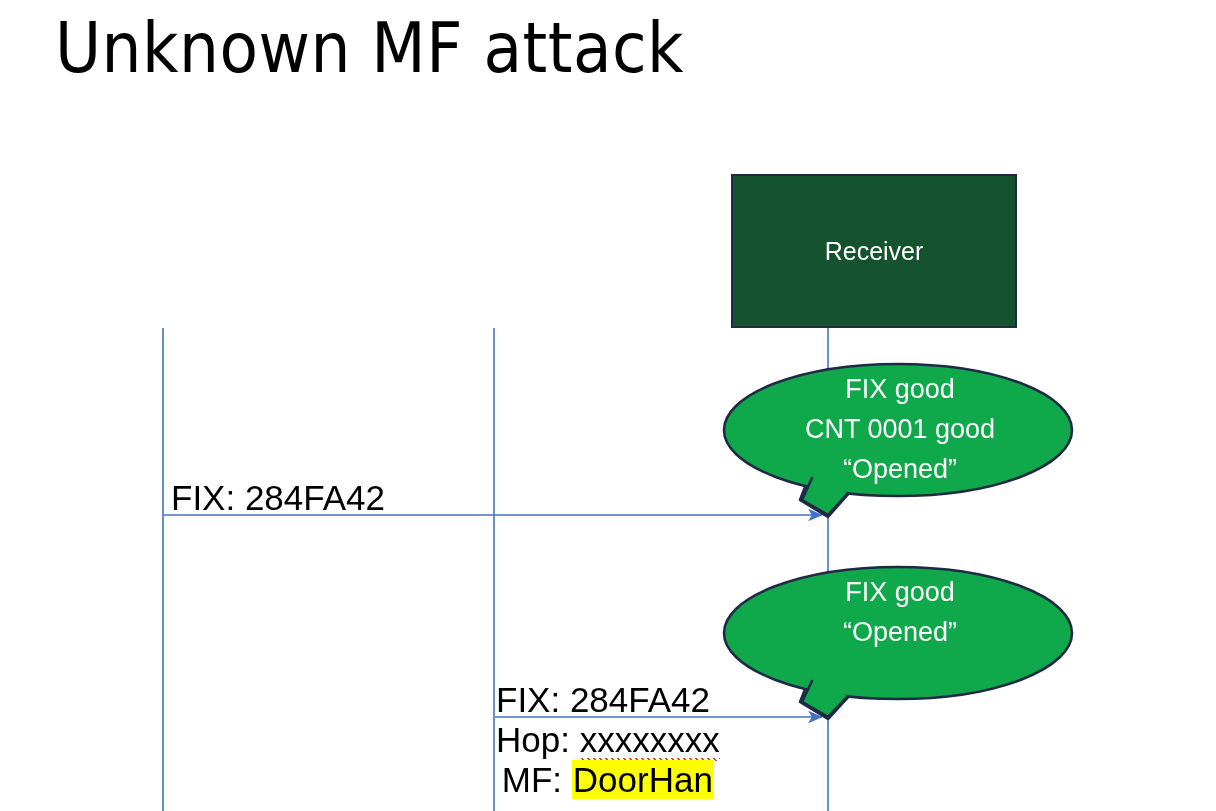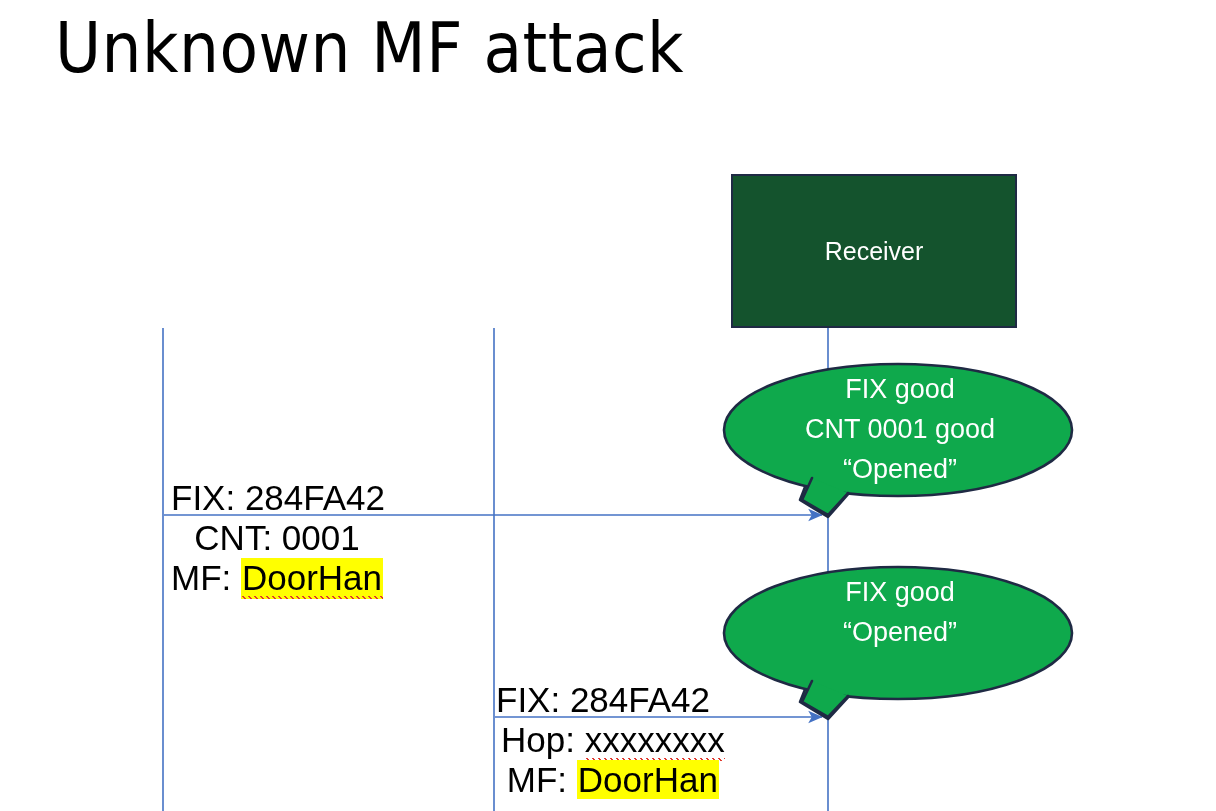--- a/index.html
+++ b/index.html
@@ -81,21 +81,21 @@
     background-repeat: repeat-x;
     background-position: left 100%;
     background-size: 6px 3px;
     background-image: linear-gradient(45deg, transparent 40%, #E03A2F 40%, #E03A2F 60%, transparent 60%);
     padding-bottom: 2px;
   }
 
   #msg1-top  { left: 171px; top: 478px; }
   #msg1-body { left: 171px; top: 518px; }
   #msg2-top  { left: 496px; top: 680px; }
-  #msg2-body { left: 472px; top: 720px; padding-left: 29px; }
+  #msg2-body { left: 496px; top: 720px; }
 
   
   .bubble-text {
     position: absolute;
     color: #ffffff;
     font-size: 27px;
     line-height: 40px;
     text-align: center;
     font-family: "Liberation Sans Narrow", "Liberation Sans", sans-serif;
     font-stretch: semi-condensed;
@@ -140,24 +140,20 @@
 
   <div class="title">Unknown MF attack</div>
 
   <div class="node-box" id="box-receiver">
     <span class="node-label">Receiver</span>
   </div>
 
   <div class="msg-block" id="msg1-top">
     <span class="msg-line">FIX: 284FA42</span>
   </div>
-  <div class="msg-block" id="msg1-body">
-    <span class="msg-line">CNT: 0001</span>
-    <span class="msg-line"><span>MF: </span><span class="hl squiggle">DoorHan</span></span>
-  </div>
 
   <div class="msg-block" id="msg2-top">
     <span class="msg-line">FIX: 284FA42</span>
   </div>
   <div class="msg-block" id="msg2-body">
     <span class="msg-line"><span>Hop: </span><span class="squiggle">xxxxxxxx</span></span>
     <span class="msg-line"><span>MF: </span><span class="hl">DoorHan</span></span>
   </div>
 
   <div class="bubble-text" id="bubble1-text">

